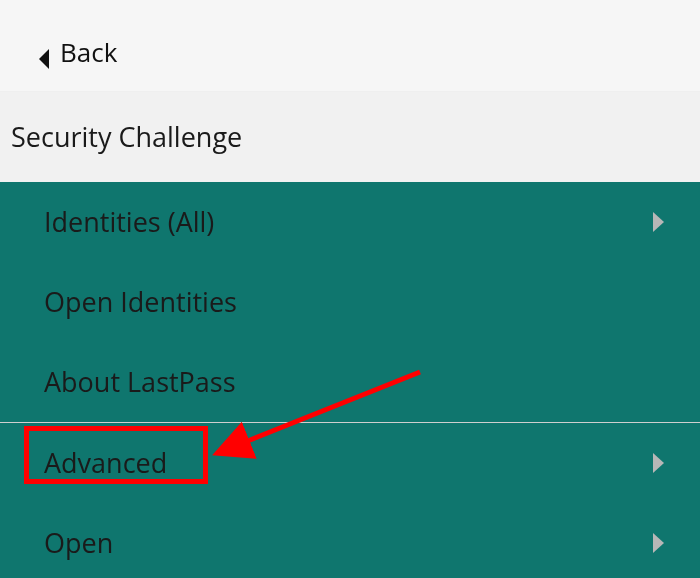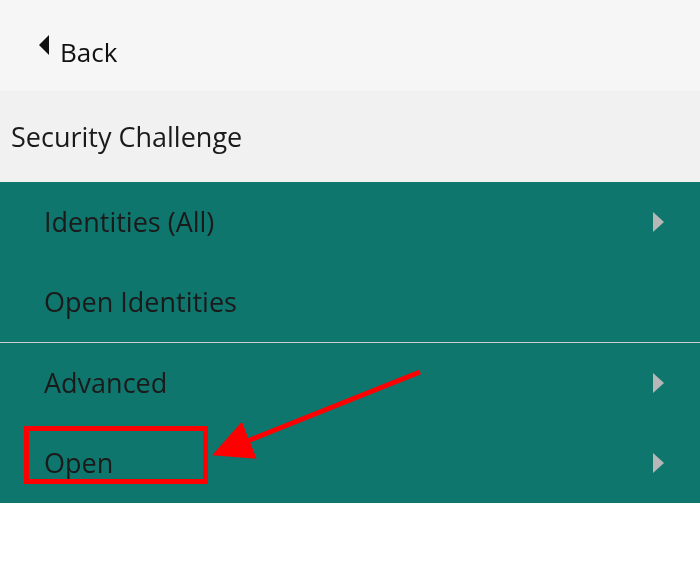--- a/index.html
+++ b/index.html
@@ -19,21 +19,21 @@
   .header {
     background: #f6f6f6;
     height: 92px;
     border-bottom: 1px solid #efefef;
     display: flex;
     align-items: center;
     padding-left: 38px;
   }
   .back-btn {
     display: flex;
-    align-items: flex-start;
+    align-items: flex-end;
     cursor: pointer;
     font-size: 26px;
     color: #111;
     margin-top: 12px;
   }
   .back-btn .chev {
     margin-right: 10px;
     display: inline-block;
   }
   .back-btn .chev svg { display: block; }
@@ -111,20 +111,23 @@
         <svg width="11" height="20" viewBox="0 0 11 20">
             <polygon points="0,0 0,20 11,10" fill="#b7b7b7"></polygon>
           </svg>
       </span>
     </div>
 
     <div class="menu-item">
       <span class="label">Open Identities</span>
     </div>
 
+    <div class="menu-item">
+      <span class="label">About LastPass</span>
+    </div>
 
     <div class="divider"></div>
 
     <div class="menu-item">
       <span class="label">Advanced</span>
       <span class="chev-right">
         <svg width="11" height="20" viewBox="0 0 11 20">
             <polygon points="0,0 0,20 11,10" fill="#b7b7b7"></polygon>
           </svg>
       </span>

